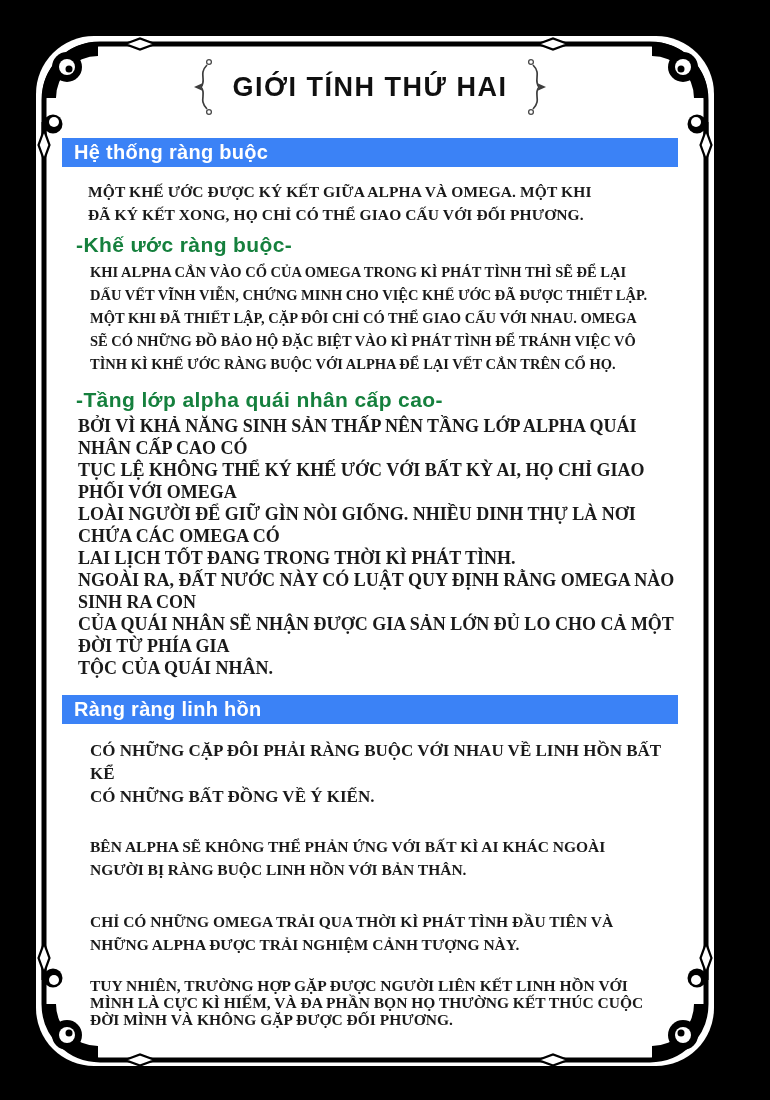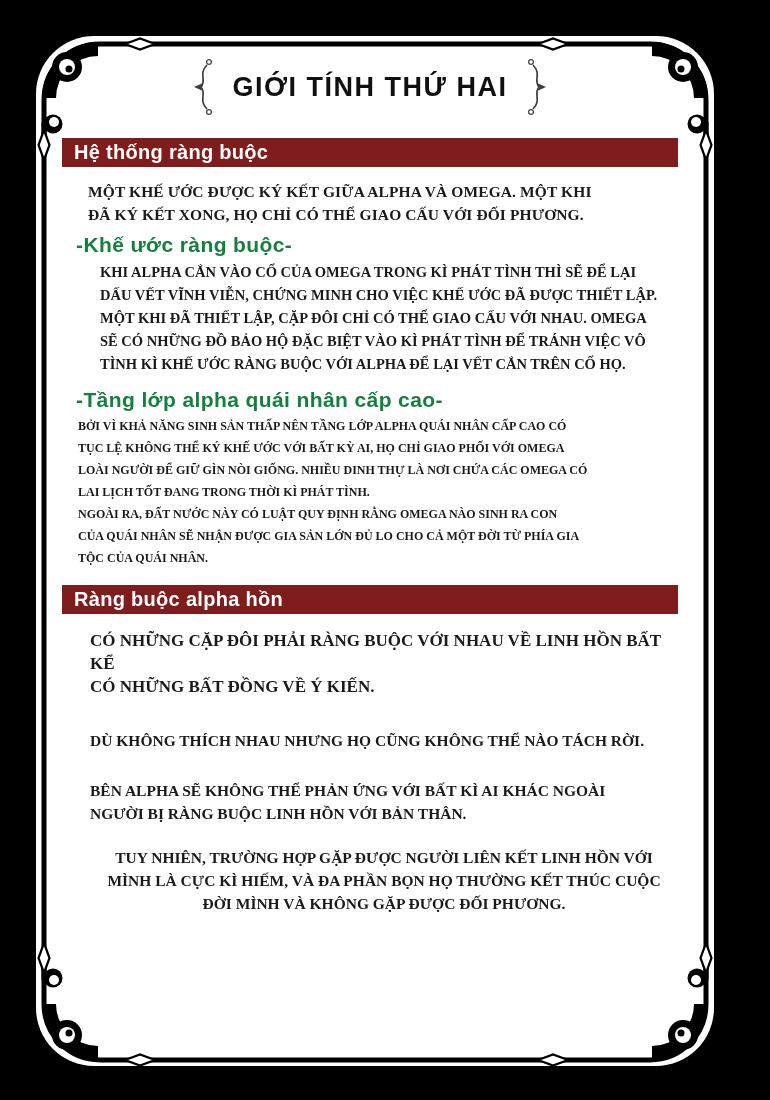--- a/index.html
+++ b/index.html
@@ -15,37 +15,37 @@
     display:flex;align-items:center;justify-content:center;gap:16px;
     height:58px;margin-bottom:22px;
   }
   .page-title{
     font-size:27px;font-weight:900;letter-spacing:1.5px;color:#101010;
     font-family:"Liberation Sans", sans-serif;white-space:nowrap;
   }
   .bracket{flex:0 0 auto;display:block;}
   .bracket.right{transform:scaleX(-1);}
   .section-bar{
-    background:#7f1d1d;color:#ffffff;font-weight:bold;font-size:20px;
+    background:#3b82f6;color:#ffffff;font-weight:bold;font-size:20px;
     line-height:23px;padding:3px 12px;letter-spacing:0.3px;
   }
   .section-bar.second{margin-top:7px;}
   .para{white-space:pre-line;font-weight:bold;color:#1a1a1a;font-family:Liberation Serif, serif;}
   .intro{margin:13px 0 0 26px;font-size:15.5px;line-height:23px;letter-spacing:0.1px;}
   .subhead{
     margin:7px 0 0 14px;font-size:21px;font-weight:900;letter-spacing:0.4px;color:#15803d;
   }
   .subhead.second{margin-top:12px;}
-  .body-1{margin:4px 0 0 38px;font-size:14.5px;line-height:23px;}
-  .body-2{margin:3px 0 16px 16px;font-size:12px;line-height:22px;}
+  .body-1{margin:4px 0 0 28px;font-size:14.5px;line-height:23px;}
+  .body-2{margin:3px 0 16px 16px;font-size:18px;line-height:22px;}
   .p1{margin:15px 0 0 28px;font-size:17px;line-height:23px;}
   .p2{margin:31px 0 0 28px;font-size:15.5px;line-height:23px;}
   .p3{margin:27px 0 0 28px;font-size:15.5px;line-height:23px;}
   .p4{margin:29px 0 0 28px;font-size:15.5px;line-height:23px;}
-  .p5{margin:21px 0 0 28px;font-size:15.5px;line-height:23px;text-align:center;}
+  .p5{margin:21px 0 0 28px;font-size:15.5px;line-height:17px;}
 </style>
 </head>
 <body>
 
 <svg class="frame-svg" width="770" height="1100" viewBox="0 0 770 1100" aria-hidden="true">
   <rect width="770" height="1100" fill="#000000"></rect>
   <rect x="36" y="36" width="678" height="1030" rx="58" fill="#ffffff"></rect>
   <path d="M 100 44 H 650 A 56 56 0 0 1 706 100 V 1004 A 56 56 0 0 1 650 1060 H 100 A 56 56 0 0 1 44 1004 V 100 A 56 56 0 0 1 100 44 Z" fill="none" stroke="#000000" stroke-width="5"></path>
   <defs>
     <g id="curl">
@@ -109,24 +109,25 @@
   <div class="subhead second">-Tầng lớp alpha quái nhân cấp cao-</div>
 
   <div class="para body-2">BỞI VÌ KHẢ NĂNG SINH SẢN THẤP NÊN TẦNG LỚP ALPHA QUÁI NHÂN CẤP CAO CÓ
 TỤC LỆ KHÔNG THỂ KÝ KHẾ ƯỚC VỚI BẤT KỲ AI, HỌ CHỈ GIAO PHỐI VỚI OMEGA
 LOÀI NGƯỜI ĐỂ GIỮ GÌN NÒI GIỐNG. NHIỀU DINH THỰ LÀ NƠI CHỨA CÁC OMEGA CÓ
 LAI LỊCH TỐT ĐANG TRONG THỜI KÌ PHÁT TÌNH.
 NGOÀI RA, ĐẤT NƯỚC NÀY CÓ LUẬT QUY ĐỊNH RẰNG OMEGA NÀO SINH RA CON
 CỦA QUÁI NHÂN SẼ NHẬN ĐƯỢC GIA SẢN LỚN ĐỦ LO CHO CẢ MỘT ĐỜI TỪ PHÍA GIA
 TỘC CỦA QUÁI NHÂN.</div>
 
-  <div class="section-bar second">Ràng buộc alpha hồn</div>
+  <div class="section-bar second">Ràng ràng linh hồn</div>
 
   <div class="para p1">CÓ NHỮNG CẶP ĐÔI PHẢI RÀNG BUỘC VỚI NHAU VỀ LINH HỒN BẤT KỂ
 CÓ NHỮNG BẤT ĐỒNG VỀ Ý KIẾN.</div>
-  <div class="para p2">DÙ KHÔNG THÍCH NHAU NHƯNG HỌ CŨNG KHÔNG THỂ NÀO TÁCH RỜI.</div>
   <div class="para p3">BÊN ALPHA SẼ KHÔNG THỂ PHẢN ỨNG VỚI BẤT KÌ AI KHÁC NGOÀI
 NGƯỜI BỊ RÀNG BUỘC LINH HỒN VỚI BẢN THÂN.</div>
+  <div class="para p4">CHỈ CÓ NHỮNG OMEGA TRẢI QUA THỜI KÌ PHÁT TÌNH ĐẦU TIÊN VÀ
+NHỮNG ALPHA ĐƯỢC TRẢI NGHIỆM CẢNH TƯỢNG NÀY.</div>
   <div class="para p5">TUY NHIÊN, TRƯỜNG HỢP GẶP ĐƯỢC NGƯỜI LIÊN KẾT LINH HỒN VỚI
 MÌNH LÀ CỰC KÌ HIẾM, VÀ ĐA PHẦN BỌN HỌ THƯỜNG KẾT THÚC CUỘC
 ĐỜI MÌNH VÀ KHÔNG GẶP ĐƯỢC ĐỐI PHƯƠNG.</div>
 
 </div>
 
 </body></html>

